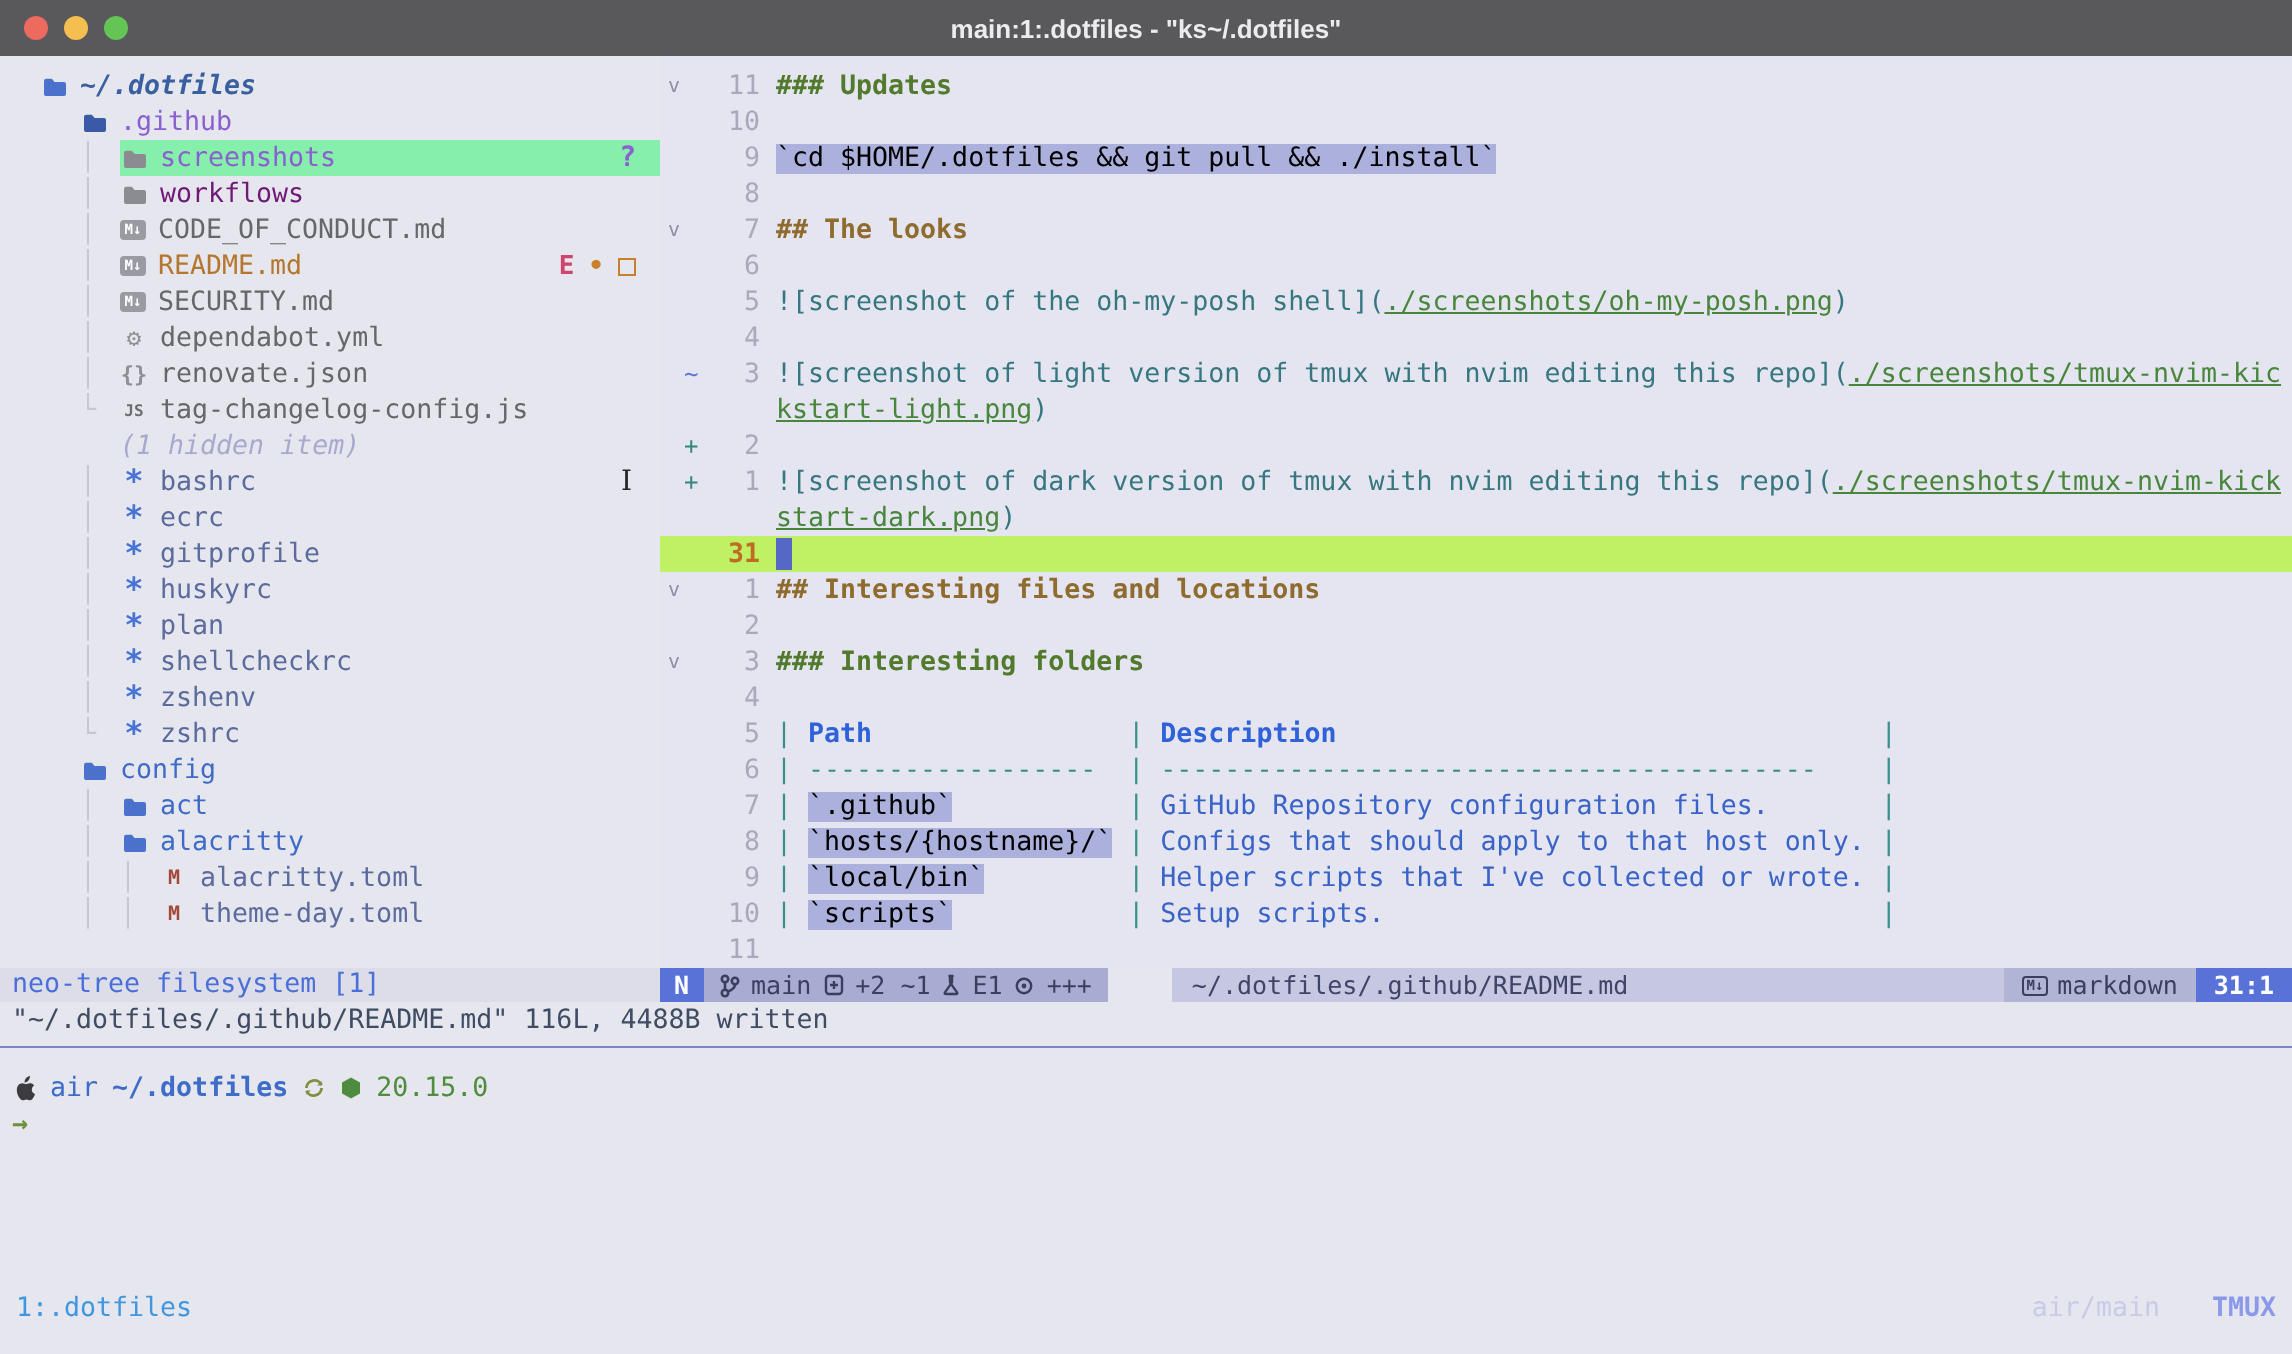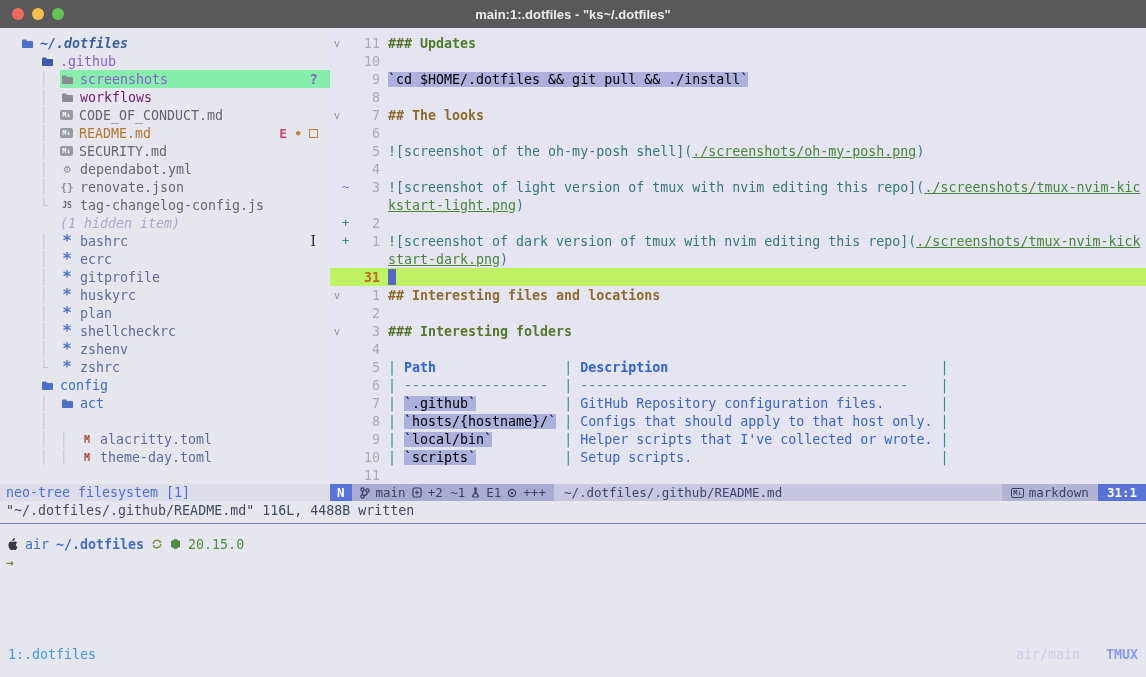--- a/index.html
+++ b/index.html
@@ -70,21 +70,21 @@
   .seg-td { color:#3a63c8; }
   .seg-plain { color:#55555a; }
   .cursorblk { width:8px; height:16px; background:#5668c4; }
 
   
   #tree-status { position:absolute; left:0; top:456px; width:330px; height:17px; background:#dcdde8; color:#4a6fd8; display:flex; align-items:center; padding-left:6px; font-size:13.3px; }
   #lualine { position:absolute; left:330px; top:456px; width:816px; height:17px; display:flex; font-size:12.5px; align-items:stretch; }
   .seg { display:flex; align-items:center; gap:5px; }
   .seg.a { background:#5872d8; color:#fff; font-weight:bold; padding:0 7px; }
   .seg.b { background:#a9abd2; color:#3b3f5e; padding:0 8px; gap:6px; }
-  .seg.c { background:#c6c8e2; color:#3f4468; padding:0 10px; flex:1; }
+  .seg.c { background:#c6c8e2; color:#3f4468; padding:0 10px; flex:1;margin-left:32px; }
   .seg.x { background:#b2b4d6; color:#3b3f5e; padding:0 9px; }
   .seg.z { background:#5872d8; color:#fff; font-weight:bold; padding:0 9px; }
   .sicon svg { display:block; }
   .mdtag { border:1px solid #3b3f5e; border-radius:2px; font-size:7px; font-weight:bold; padding:0 1px; line-height:8px; }
 
   
   #msgline { position:absolute; left:0; top:473px; width:1146px; height:18px; display:flex; align-items:center; padding-left:6px; color:#3f4c63; }
   #pane-sep { position:absolute; left:0; top:495px; width:1146px; height:0; border-top:1.5px solid #7b84c4; }
   #promptline { position:absolute; left:0; top:507px; width:1146px; height:18px; display:flex; align-items:center; gap:7px; padding-left:6px; }
   .p-host { color:#3e6cc9; }
@@ -139,21 +139,23 @@
       <div class="tree-row"><span class="gcell"> </span><span class="gcell">│</span><div class="rowbody"><span class="fic star">*</span><span class="lbl file-slate">plan</span></div></div>
       <div class="tree-row"><span class="gcell"> </span><span class="gcell">│</span><div class="rowbody"><span class="fic star">*</span><span class="lbl file-slate">shellcheckrc</span></div></div>
       <div class="tree-row"><span class="gcell"> </span><span class="gcell">│</span><div class="rowbody"><span class="fic star">*</span><span class="lbl file-slate">zshenv</span></div></div>
       <div class="tree-row"><span class="gcell"> </span><span class="gcell">└</span><div class="rowbody"><span class="fic star">*</span><span class="lbl file-slate">zshrc</span></div></div>
       <div class="tree-row"><span class="gcell"> </span><div class="rowbody"><span class="fic"><svg width="13" height="11" viewBox="0 0 13 11">
               <path d="M1 2.5 Q1 1.4 2.1 1.4 H4.9 L6.3 3 H11 Q12 3 12 4 V9 Q12 10 11 10 H2 Q1 10 1 9 Z" fill="#4a72cc"></path>
             </svg></span><span class="lbl dir-blue">config</span></div></div>
       <div class="tree-row"><span class="gcell"> </span><span class="gcell">│</span><div class="rowbody"><span class="fic"><svg width="13" height="11" viewBox="0 0 13 11">
               <path d="M1 2.5 Q1 1.4 2.1 1.4 H4.9 L6.3 3 H11 Q12 3 12 4 V9 Q12 10 11 10 H2 Q1 10 1 9 Z" fill="#4a72cc"></path>
             </svg></span><span class="lbl dir-blue">act</span></div></div>
-      <div class="tree-row"><span class="gcell"> </span><span class="gcell">│</span></div>
+      <div class="tree-row"><span class="gcell"> </span><span class="gcell">│</span><div class="rowbody"><span class="fic"><svg width="13" height="11" viewBox="0 0 13 11">
+              <path d="M1 2.5 Q1 1.4 2.1 1.4 H4.9 L6.3 3 H11 Q12 3 12 4 V9 Q12 10 11 10 H2 Q1 10 1 9 Z" fill="#4a72cc"></path>
+            </svg></span><span class="lbl dir-blue">alacritty</span></div></div>
       <div class="tree-row"><span class="gcell"> </span><span class="gcell">│</span><span class="gcell">│</span><div class="rowbody"><span class="fic toml">M</span><span class="lbl file-slate">alacritty.toml</span></div></div>
       <div class="tree-row"><span class="gcell"> </span><span class="gcell">│</span><span class="gcell">│</span><div class="rowbody"><span class="fic toml">M</span><span class="lbl file-slate">theme-day.toml</span></div></div>
     </div>
   <div id="editor">
       <div class="eline"><span class="fold">v</span><span class="sign"></span><span class="lnum">11</span><span class="lgap"></span><div class="ltext"><span class="seg-h3">### Updates</span></div></div>
       <div class="eline"><span class="fold"></span><span class="sign"></span><span class="lnum">10</span><span class="lgap"></span><div class="ltext"></div></div>
       <div class="eline"><span class="fold"></span><span class="sign"></span><span class="lnum">9</span><span class="lgap"></span><div class="ltext"><span class="seg-code">`cd $HOME/.dotfiles &amp;&amp; git pull &amp;&amp; ./install`</span></div></div>
       <div class="eline"><span class="fold"></span><span class="sign"></span><span class="lnum">8</span><span class="lgap"></span><div class="ltext"></div></div>
       <div class="eline"><span class="fold">v</span><span class="sign"></span><span class="lnum">7</span><span class="lgap"></span><div class="ltext"><span class="seg-h2">## The looks</span></div></div>
       <div class="eline"><span class="fold"></span><span class="sign"></span><span class="lnum">6</span><span class="lgap"></span><div class="ltext"></div></div>

